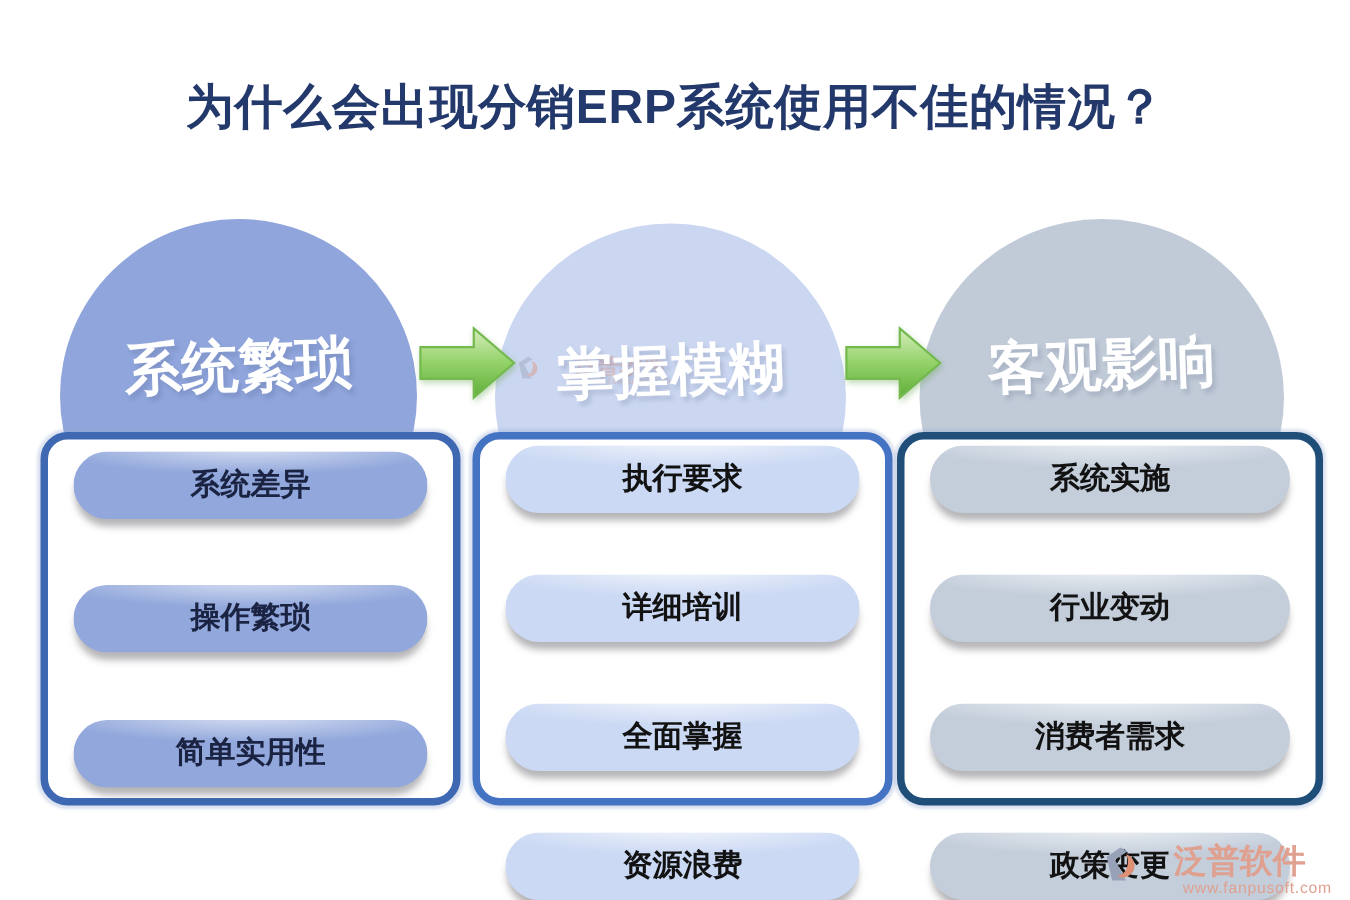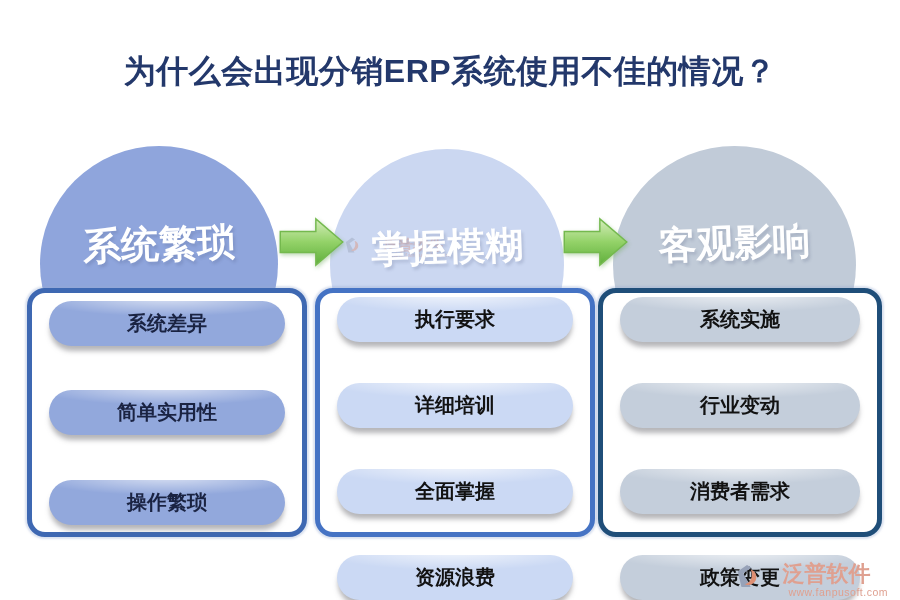--- a/index.html
+++ b/index.html
@@ -102,22 +102,22 @@
         <stop offset="0" stop-color="#D6EDBC"></stop>
           <stop offset="0.5" stop-color="#93D268"></stop>
           <stop offset="1" stop-color="#5FAE3B"></stop>
       </linearGradient>
     </defs>
     <polygon points="1,15 38,15 38,2 66,26 38,50 38,37 1,37" fill="url(#ag2)" stroke="#74B94E" stroke-width="1.5"></polygon>
   </svg>
 
   <div class="box b1">
     <div class="pill">系统差异</div>
+    <div class="pill">操作繁琐</div>
     <div class="pill">简单实用性</div>
-    <div class="pill">操作繁琐</div>
   </div>
   <div class="box b2">
     <div class="pill">执行要求</div>
     <div class="pill">详细培训</div>
     <div class="pill">全面掌握</div>
     <div class="pill">资源浪费</div>
   </div>
   <div class="box b3">
     <div class="pill">系统实施</div>
     <div class="pill">行业变动</div>

